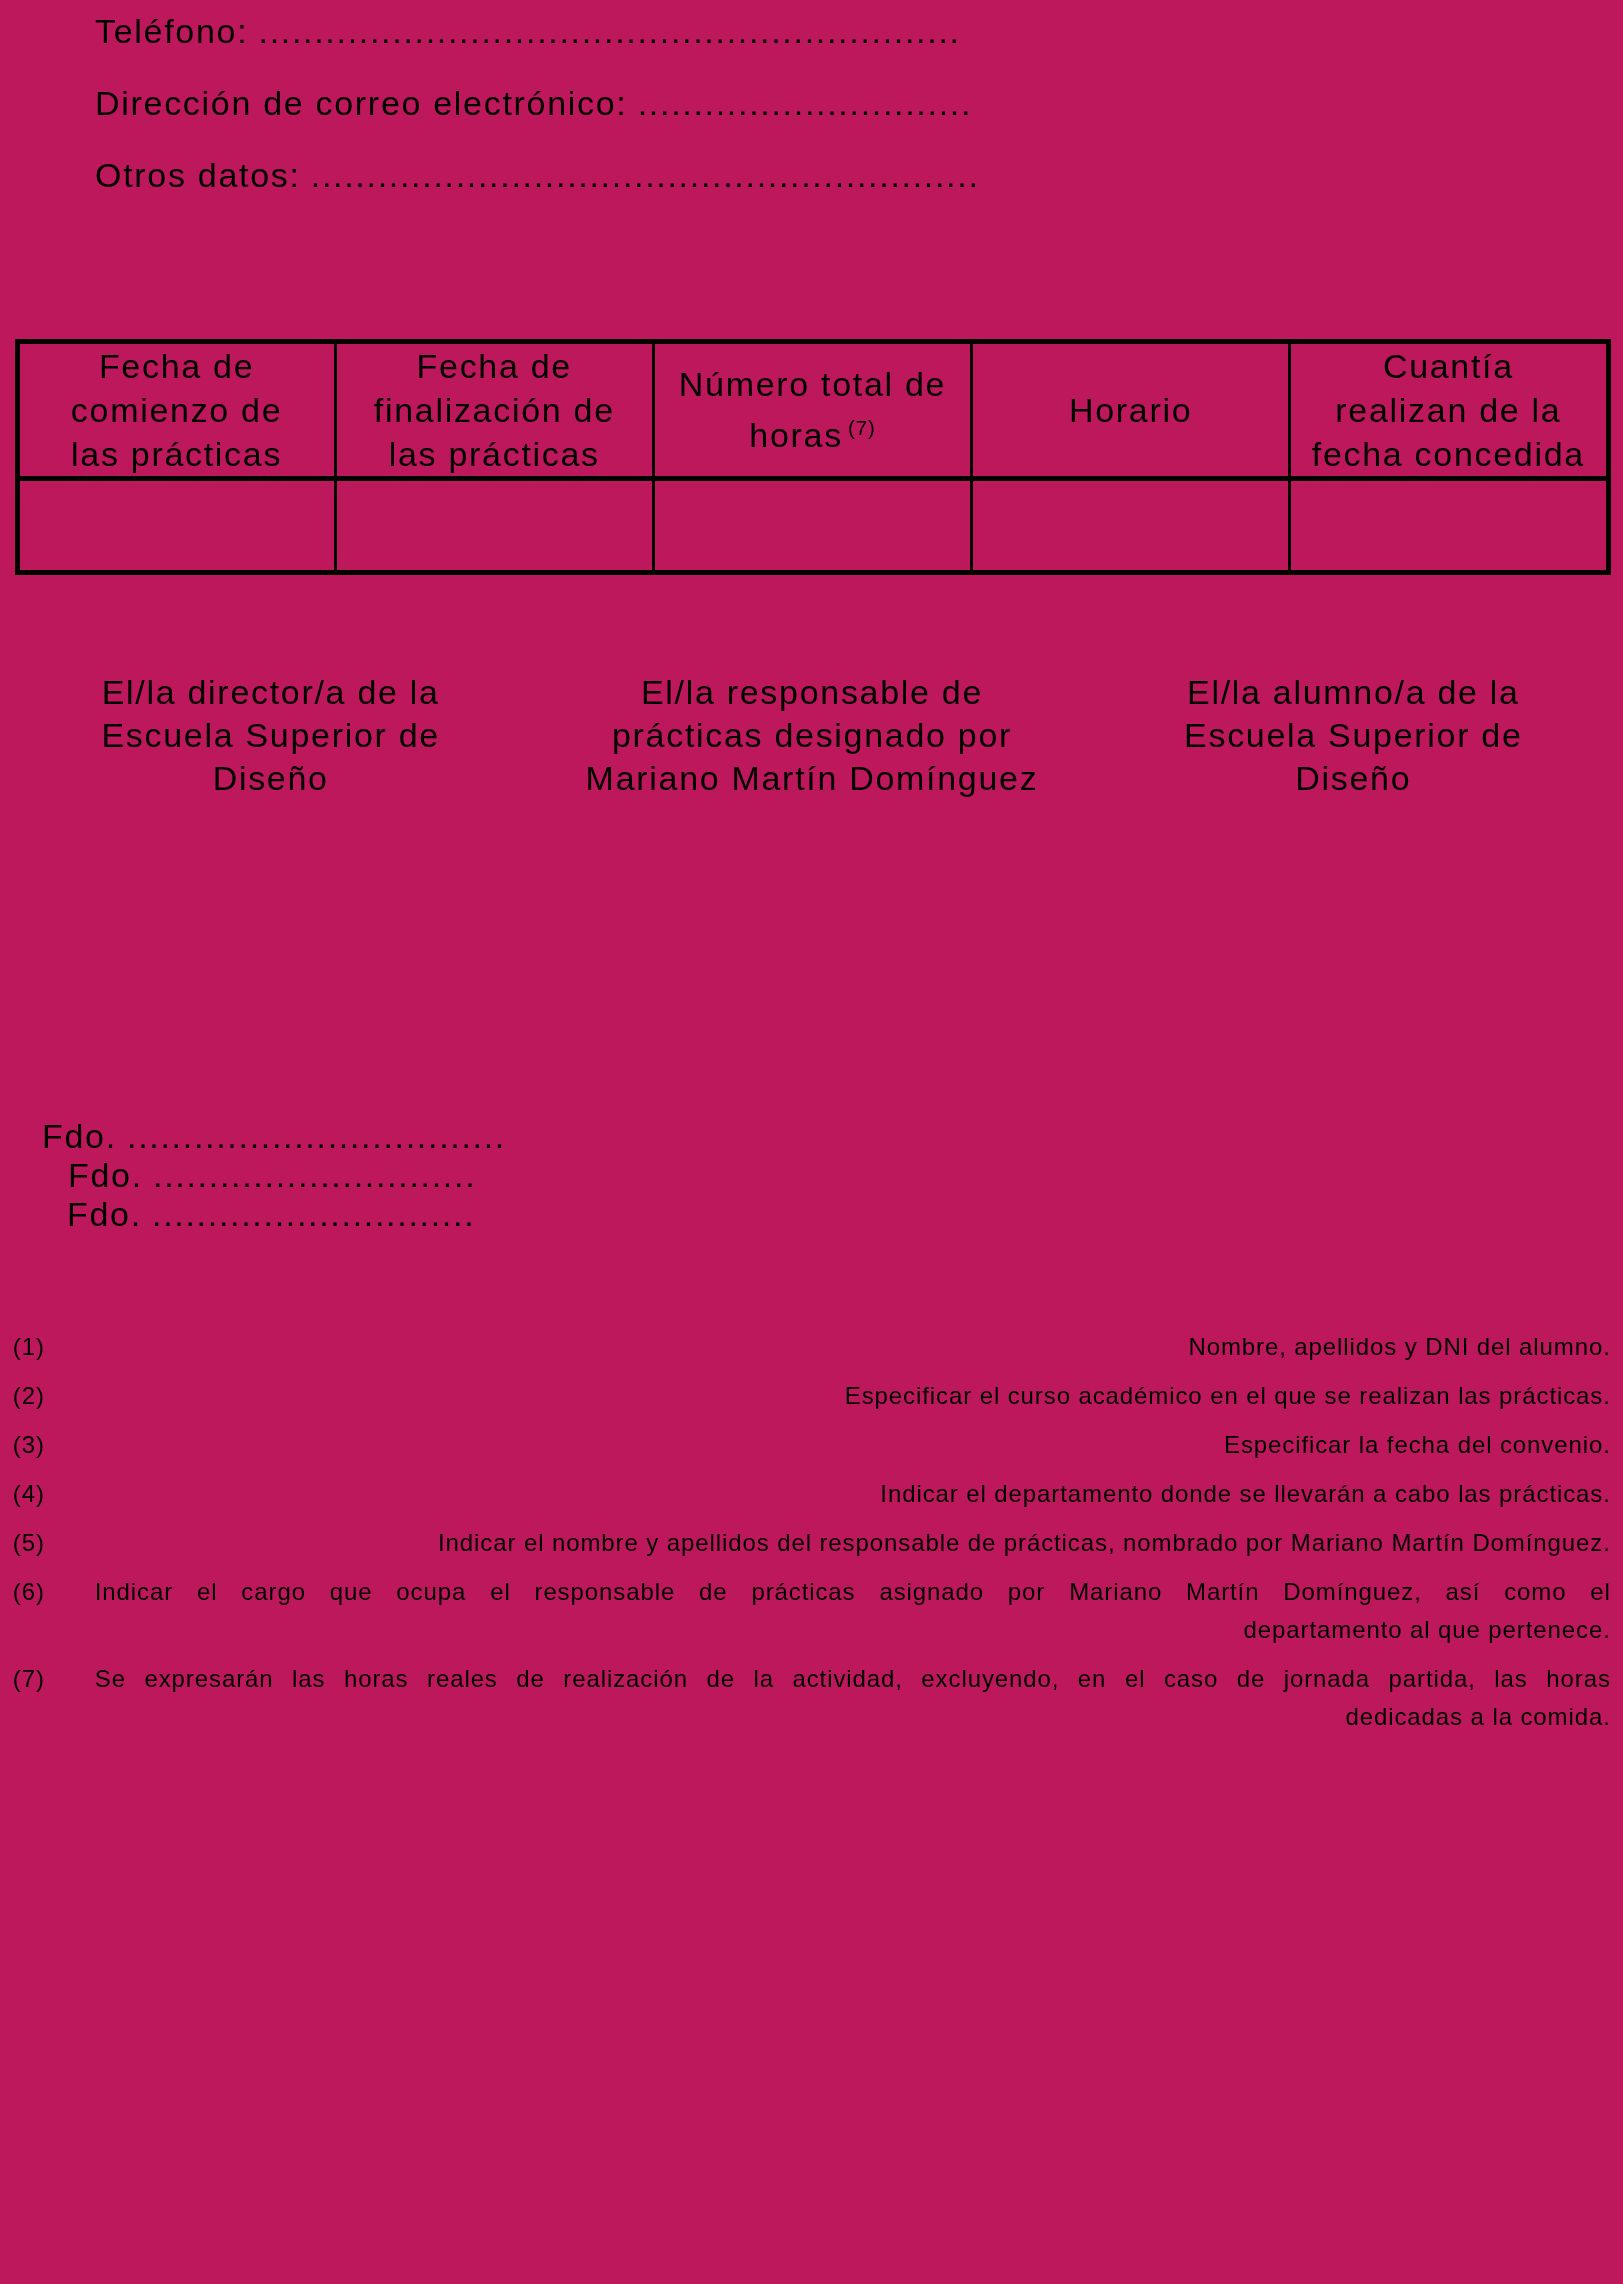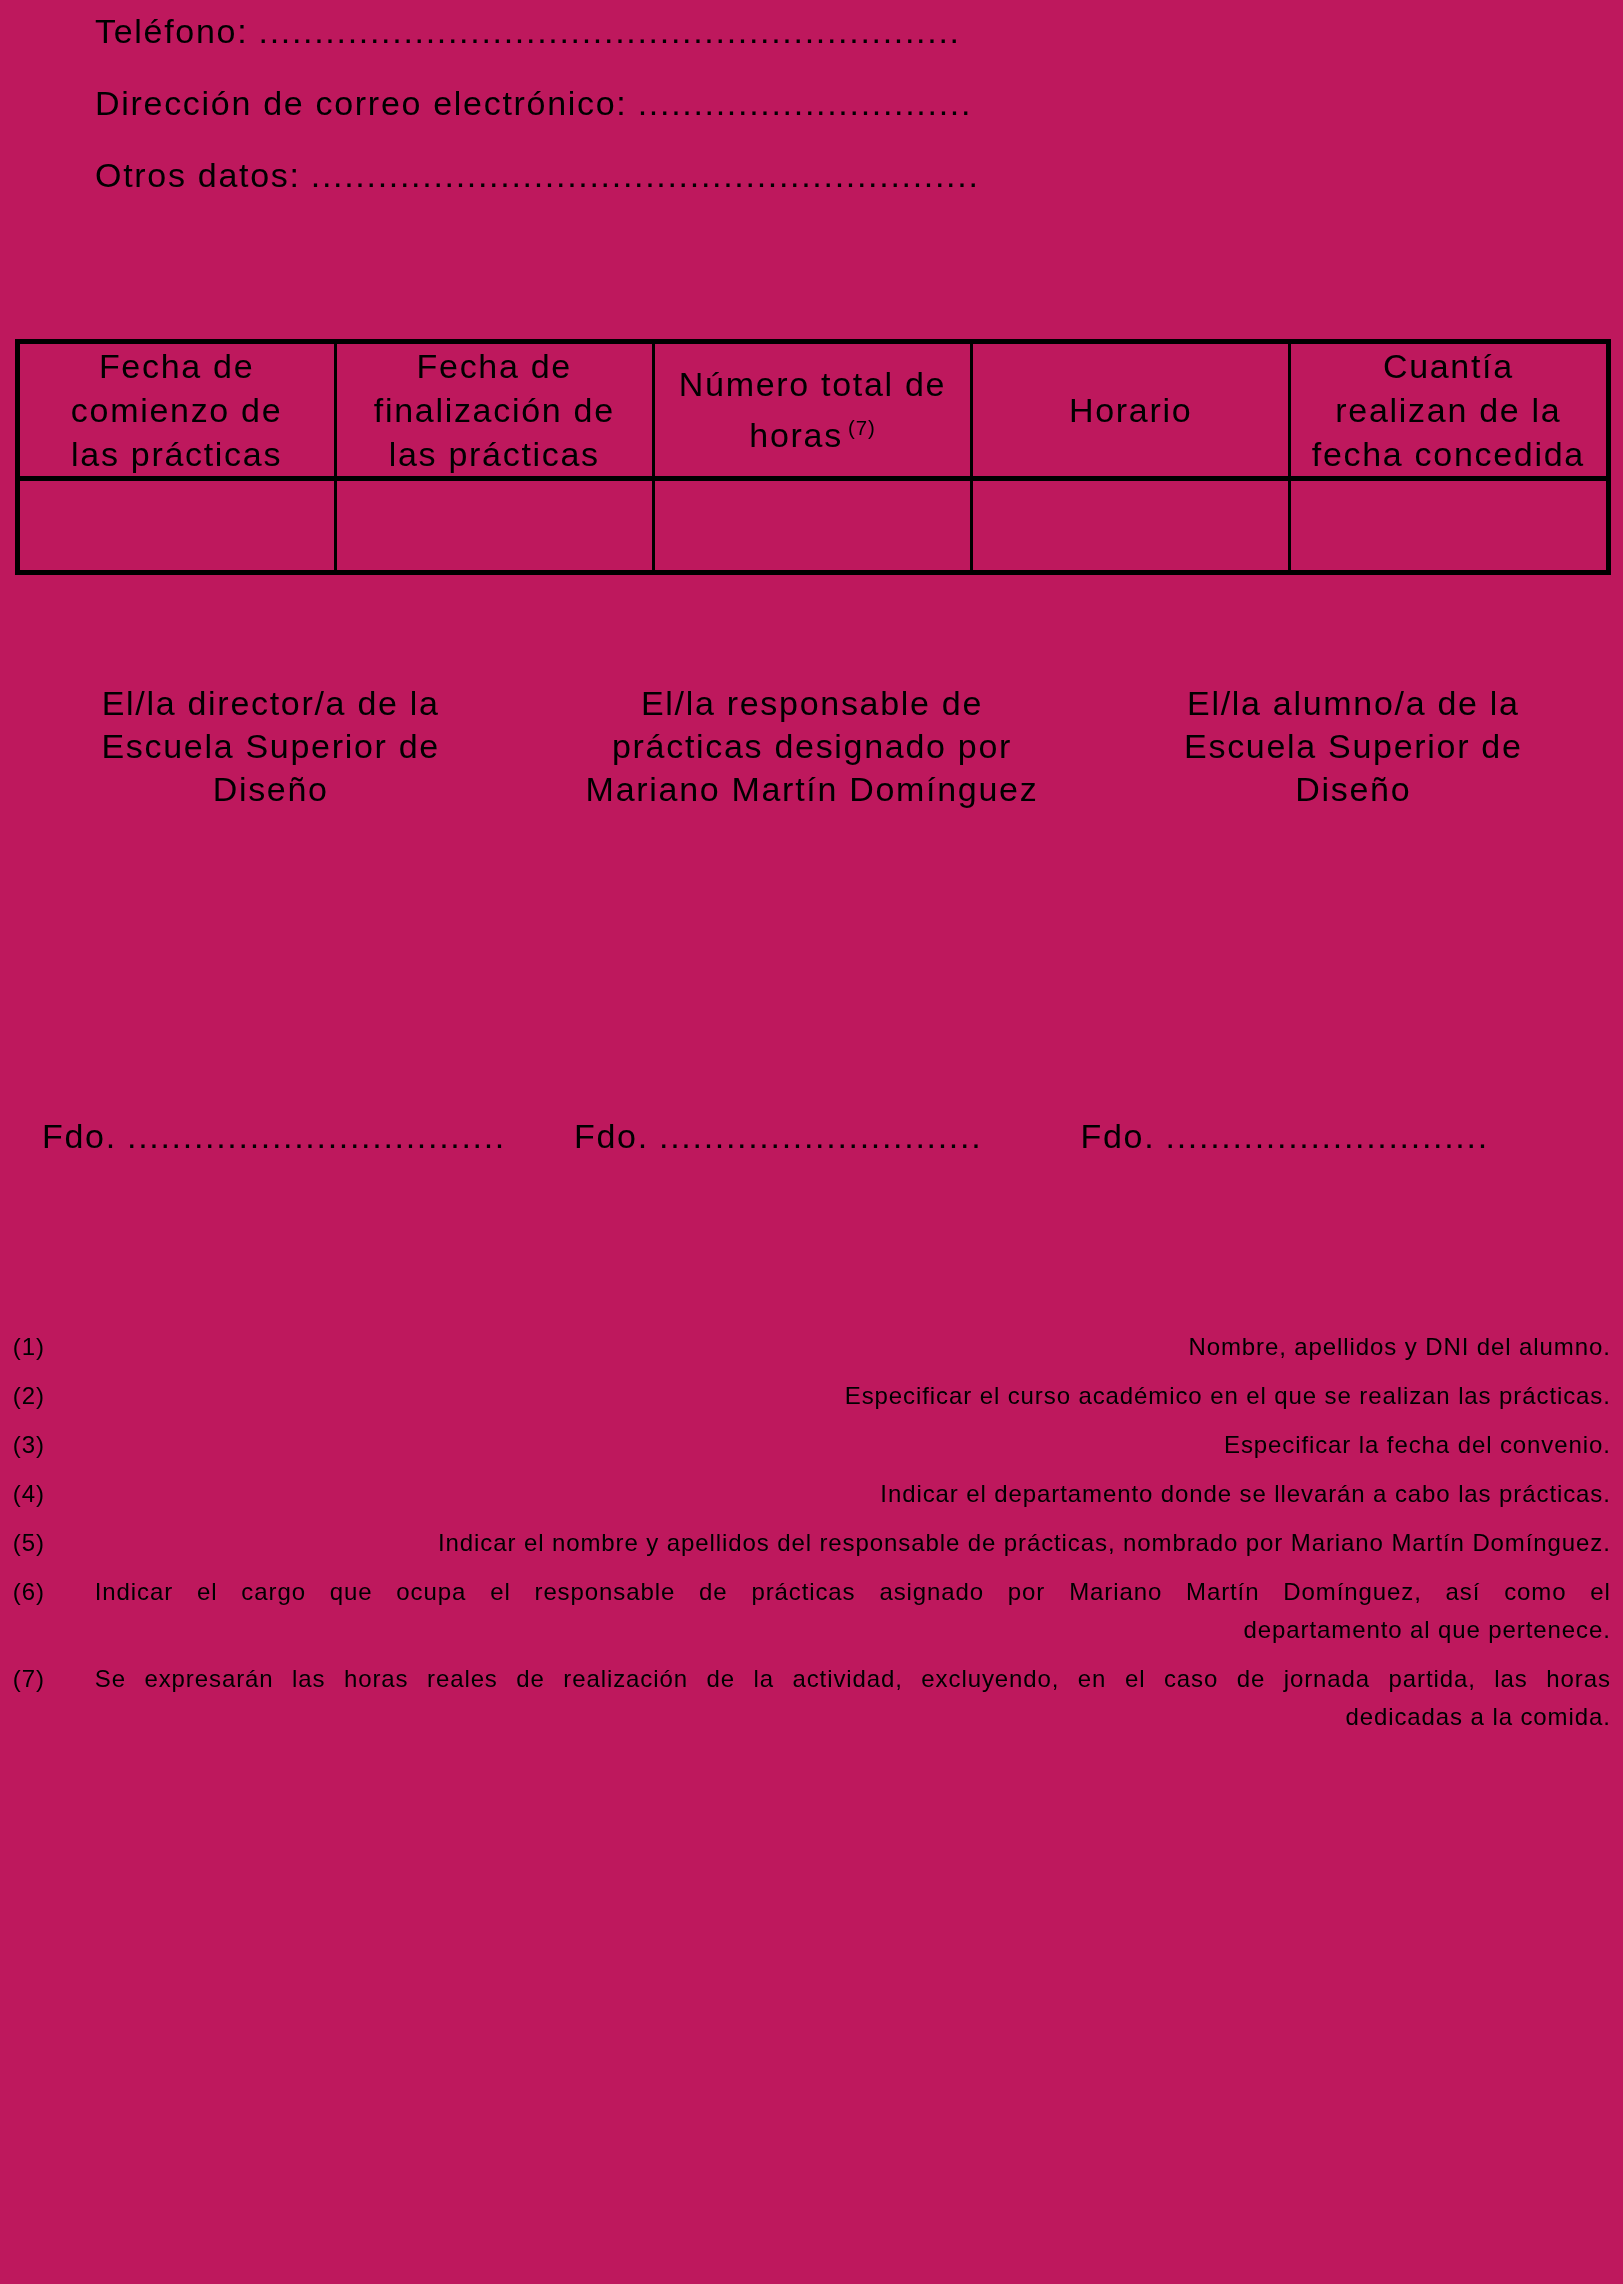--- a/index.html
+++ b/index.html
@@ -63,30 +63,30 @@
     left: 0;
     width: 1624px;
     display: flex;
   }
   .sig-block {
     flex: 1 1 0;
     text-align: center;
     font-size: 34px;
     line-height: 43px;
     letter-spacing: 1.7px;
-    margin-top: 11px;
   }
 
   
   .fdo-row {
     position: absolute;
     top: 1117px;
     left: 0;
     width: 1520px;
     display: flex;
+    flex-direction: column;
   }
   .fdo-item {
     flex: 1 1 0;
     font-size: 34px;
     line-height: 39px;
     letter-spacing: 1.7px;
     white-space: nowrap;
   }
   .fdo-item:nth-child(1) { padding-left: 42px; }
   .fdo-item:nth-child(2) { padding-left: 68px; }

